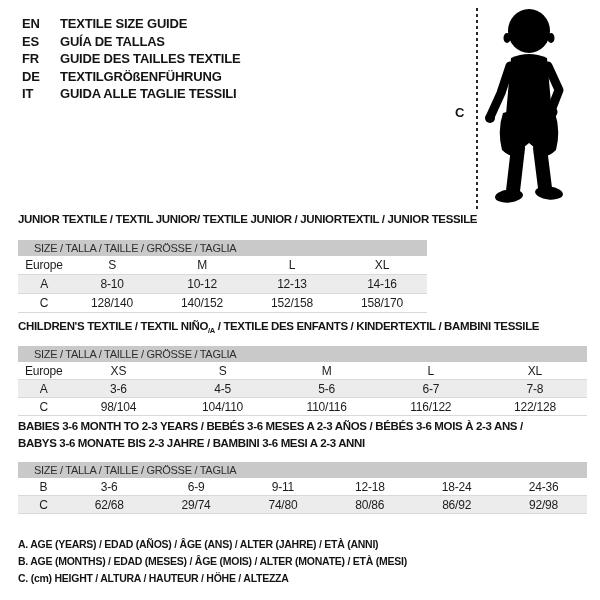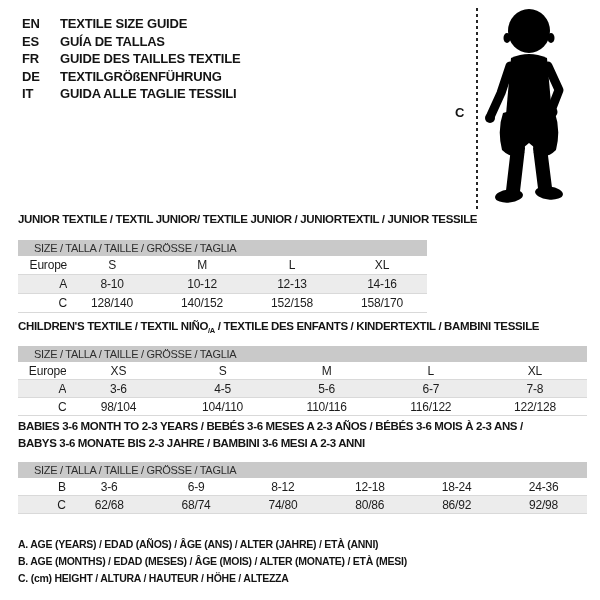--- a/index.html
+++ b/index.html
@@ -37,21 +37,21 @@
   #t2-wrap{left:18px;top:346px;width:569px;}
   #t3-wrap{left:18px;top:462px;width:569px;}
   .size-bar{
     height:16px;line-height:16px;background:var(--bar-bg);
     font-size:11px;letter-spacing:-0.3px;color:#2e2e2e;padding-left:16px;
     white-space:nowrap;overflow:hidden;
   }
   table{width:100%;border-collapse:collapse;table-layout:fixed;font-size:12px;letter-spacing:-0.2px;}
   td{height:18px;text-align:center;padding:0;color:#1c1c1c;overflow:hidden;white-space:nowrap;}
   #t2-wrap td,#t3-wrap td{height:17px;}
-  td.rowlabel{text-align:right;padding-left:3px;}
+  td.rowlabel{text-align:center;padding-left:3px;}
   tbody tr{border-bottom:1px solid var(--line);}
   tbody tr:nth-child(even){background:var(--row-alt);}
   
   .legend{position:absolute;left:18px;top:536px;font-weight:700;font-size:10.5px;letter-spacing:-0.25px;line-height:17px;white-space:nowrap;}
 </style>
 </head>
 <body>
 
 <div class="page">
 
@@ -201,29 +201,29 @@
           <col style="width:15.27%">
           <col style="width:15.27%">
           <col style="width:15.27%">
           <col style="width:15.27%">
         </colgroup>
       <tbody>
         <tr>
           <td class="rowlabel">B</td>
           <td>3-6</td>
           <td>6-9</td>
-          <td>8-12</td>
+          <td>9-11</td>
           <td>12-18</td>
           <td>18-24</td>
           <td>24-36</td>
         </tr>
         <tr>
           <td class="rowlabel">C</td>
           <td>62/68</td>
-          <td>68/74</td>
+          <td>29/74</td>
           <td>74/80</td>
           <td>80/86</td>
           <td>86/92</td>
           <td>92/98</td>
         </tr>
       </tbody>
     </table>
   </div>
 
   <div class="legend">

